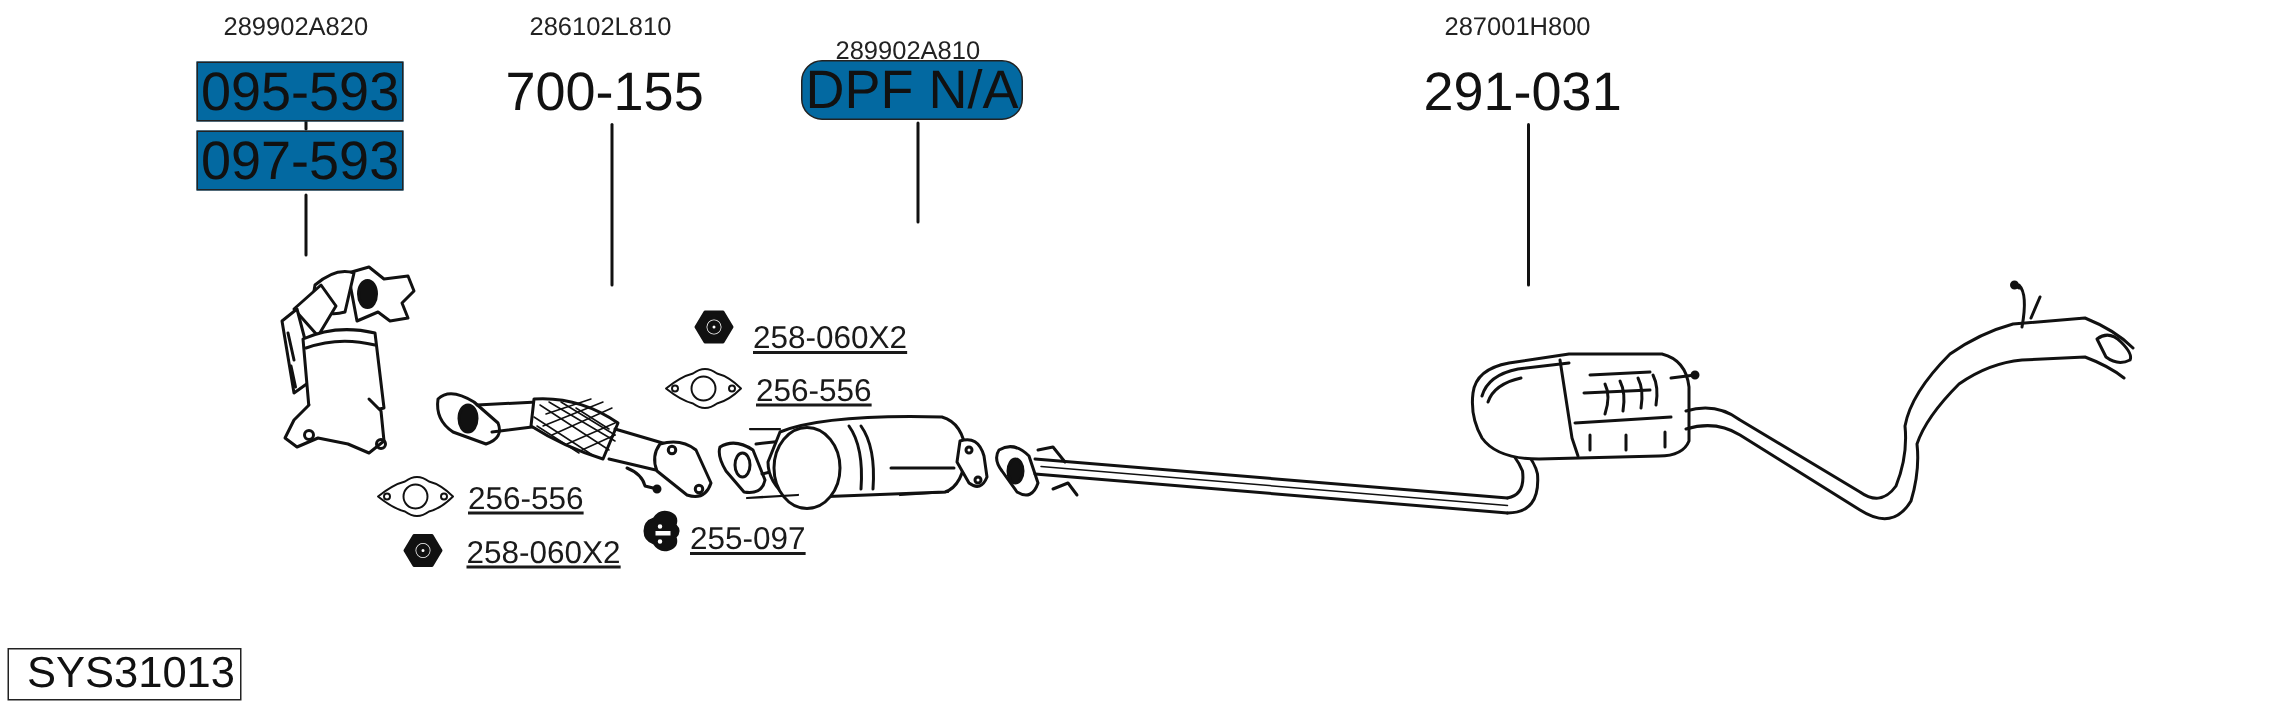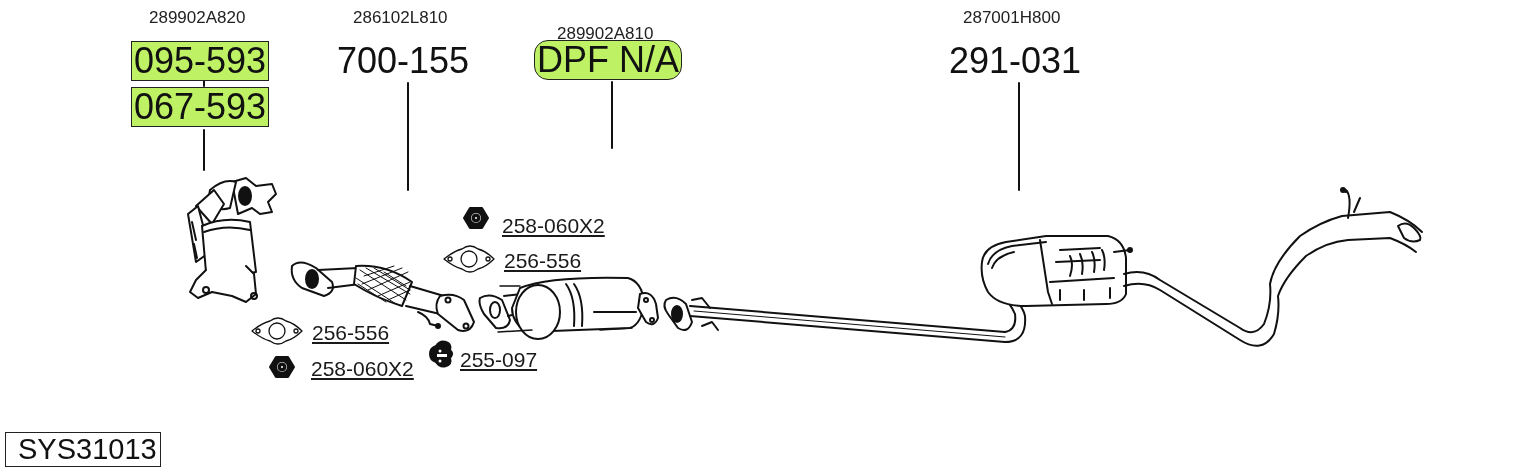--- a/index.html
+++ b/index.html
@@ -1,21 +1,21 @@
 <!DOCTYPE html>
 <html><head>
   <meta charset="utf-8">
   <style>
     html, body { margin: 0; padding: 0; background: #ffffff; }
     body { width: 1530px; height: 474px; position: relative; overflow: hidden;
            font-family: "Liberation Sans", sans-serif; color: #111; }
     .abs { position: absolute; }
     .oem { font-size: 17px; color: #222; white-space: nowrap; }
     .part { font-size: 36px; color: #111; white-space: nowrap; line-height: 1; }
-    .boxed { border: 1.5px solid #222; padding: 1px 2px 1px 2px; background: #bef264; }
+    .boxed { border: 1.5px solid #222; padding: 1px 2px 1px 2px; background: #0369a1; }
     .acc { font-size: 21px; color: #1a1a1a; white-space: nowrap; text-decoration: underline; }
     .sys { font-size: 29px; border: 1.5px solid #222; padding: 0 3px; line-height: 33px; }
     svg.art { position: absolute; left: 0; top: 0; }
   </style>
 </head>
 <body>
 
 <svg class="art" width="1530" height="474" viewBox="0 0 1530 474" fill="none" stroke="#111" stroke-width="2" stroke-linejoin="round" stroke-linecap="round">
 
   <line x1="204" y1="80" x2="204" y2="86"></line>
@@ -128,21 +128,21 @@
   <g>
     <path d="M436 346 q4 -6 10 -4 q6 2 4 8 q4 4 0 8 q2 6 -4 8 q-6 2 -10 -4 q-6 -2 -6 -8 q0 -6 6 -8 z" fill="#111"></path>
     <circle cx="440" cy="351" r="2.5" fill="#fff"></circle>
     <circle cx="440" cy="361" r="2.5" fill="#fff"></circle>
     <rect x="437" y="354" width="10" height="3" fill="#fff" stroke="none"></rect>
   </g>
 </svg>
 
 <div class="abs oem" style="left:149px; top:8px;">289902A820</div>
 <div class="abs part boxed" style="left:131px; top:41px;">095-593</div>
-<div class="abs part boxed" style="left:131px; top:87px;">067-593</div>
+<div class="abs part boxed" style="left:131px; top:87px;">097-593</div>
 
 <div class="abs oem" style="left:353px; top:8px;">286102L810</div>
 <div class="abs part" style="left:337px; top:43px;text-align:right;">700-155</div>
 
 <div class="abs oem" style="left:557px; top:8px;margin-top:16px;">289902A810</div>
 <div class="abs part boxed" style="left:534px; top:40px;border-radius:14px;">DPF N/A</div>
 
 <div class="abs oem" style="left:963px; top:8px;">287001H800</div>
 <div class="abs part" style="left:949px; top:43px;">291-031</div>
 

